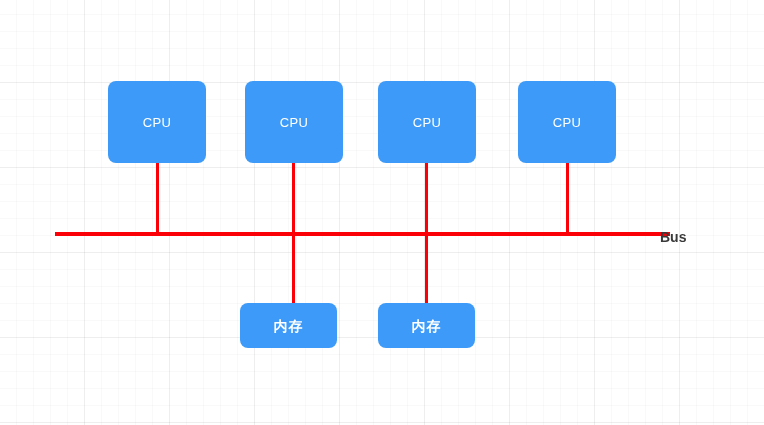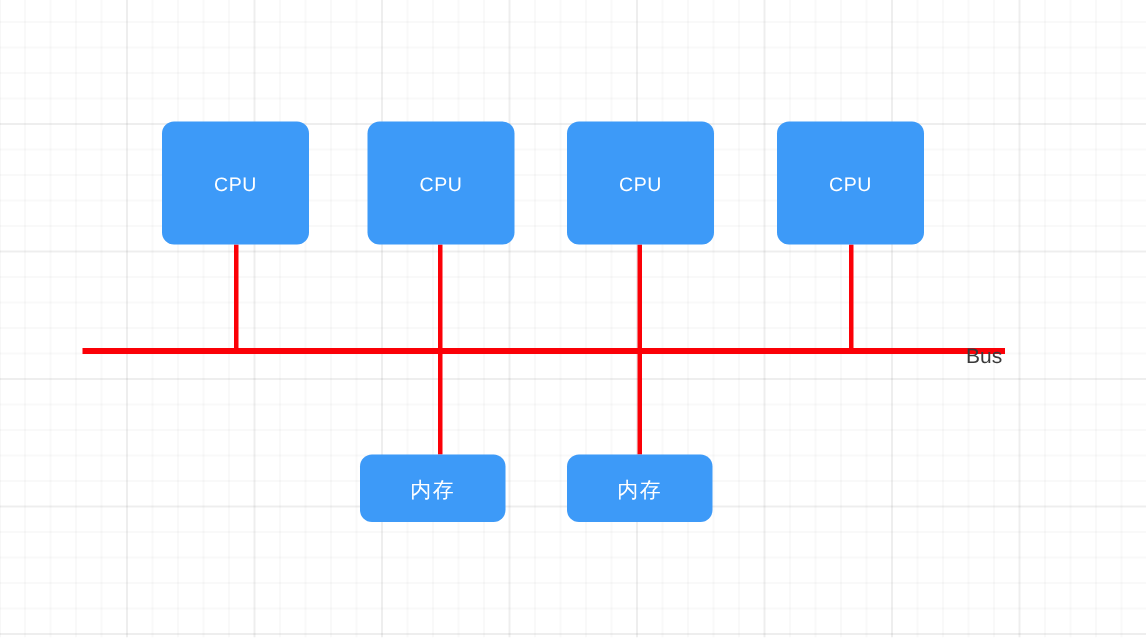--- a/index.html
+++ b/index.html
@@ -39,21 +39,21 @@
     user-select: none;
   }
   .node .node-label {
     font-size: 13px;
     line-height: 1;
     letter-spacing: 0.4px;
     color: #ffffff;
   }
   .node.mem .node-label {
     font-size: 14px;
-    font-weight: 400;
+    font-weight: 700;
     letter-spacing: 1px;
   }
 
   .wire {
     position: absolute;
     background: #fb0007;
   }
   .wire-v { width: 3px; }
   .wire-h { height: 4px; }
 
@@ -103,16 +103,16 @@
     <span class="node-label">CPU</span>
   </div>
 
   <div class="node mem" style="left: 240px; top: 303px; width: 97px; height: 45px;">
     <span class="node-label">内存</span>
   </div>
   <div class="node mem" style="left: 378px; top: 303px; width: 97px; height: 45px;">
     <span class="node-label">内存</span>
   </div>
 
-  <div class="bus-label" style="left: 644px; top: 230px;">Bus</div>
+  <div class="bus-label" style="left: 660px; top: 230px; font-weight: bold;">Bus</div>
 
 
 </div>
 
 </body></html>

